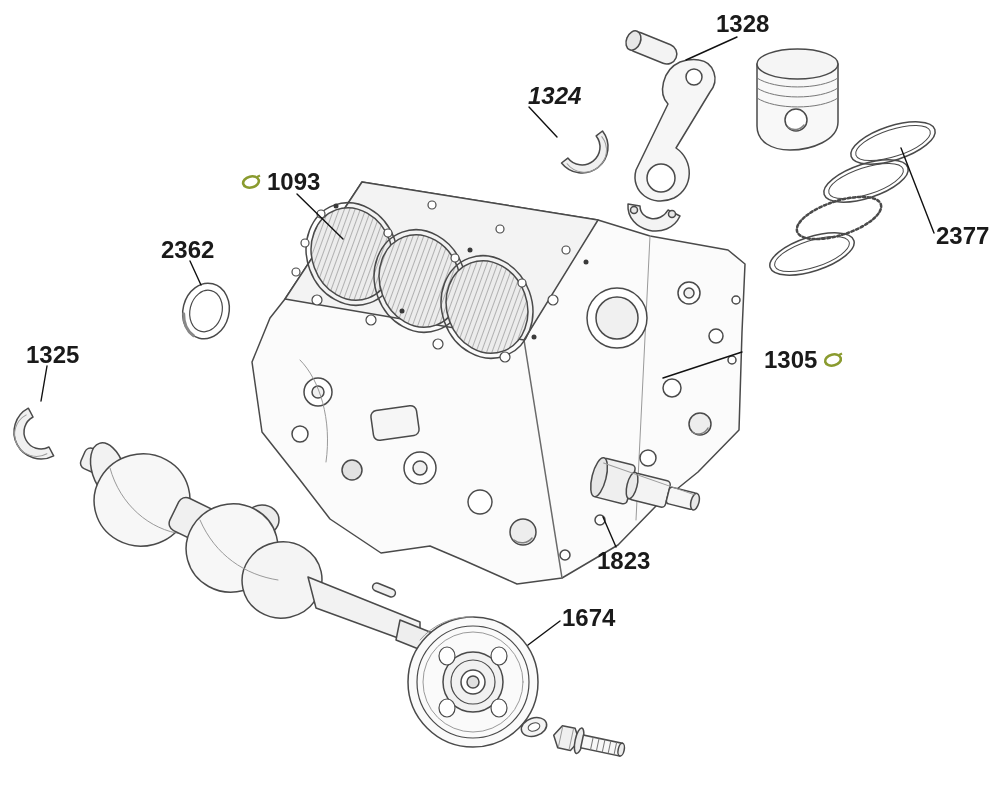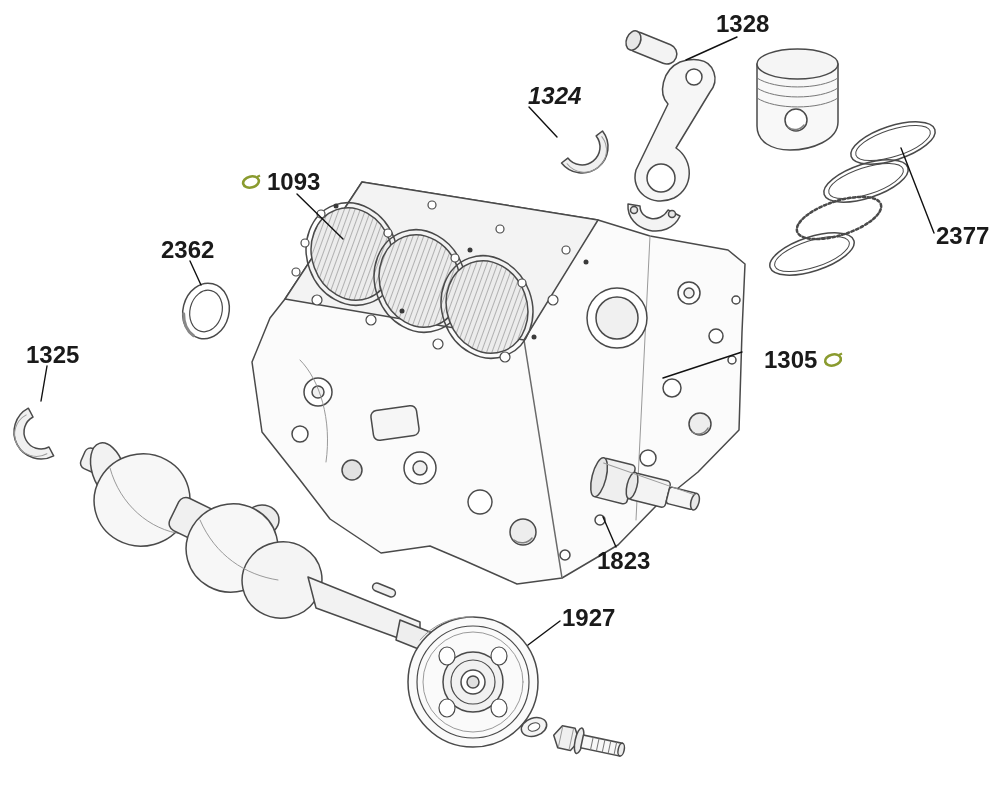--- a/index.html
+++ b/index.html
@@ -277,16 +277,16 @@
         <line x1="17" y1="3" x2="20" y2="1.5" stroke="#8a9b2f" stroke-width="2"></line>
       </svg>
     </span>
   </div>
 
   <div class="part-label label-1313">
     <span>1823</span>
   </div>
 
   <div class="part-label label-1345">
-    <span>1927</span>
+    <span>1674</span>
   </div>
 
 </div>
 
 </body></html>

